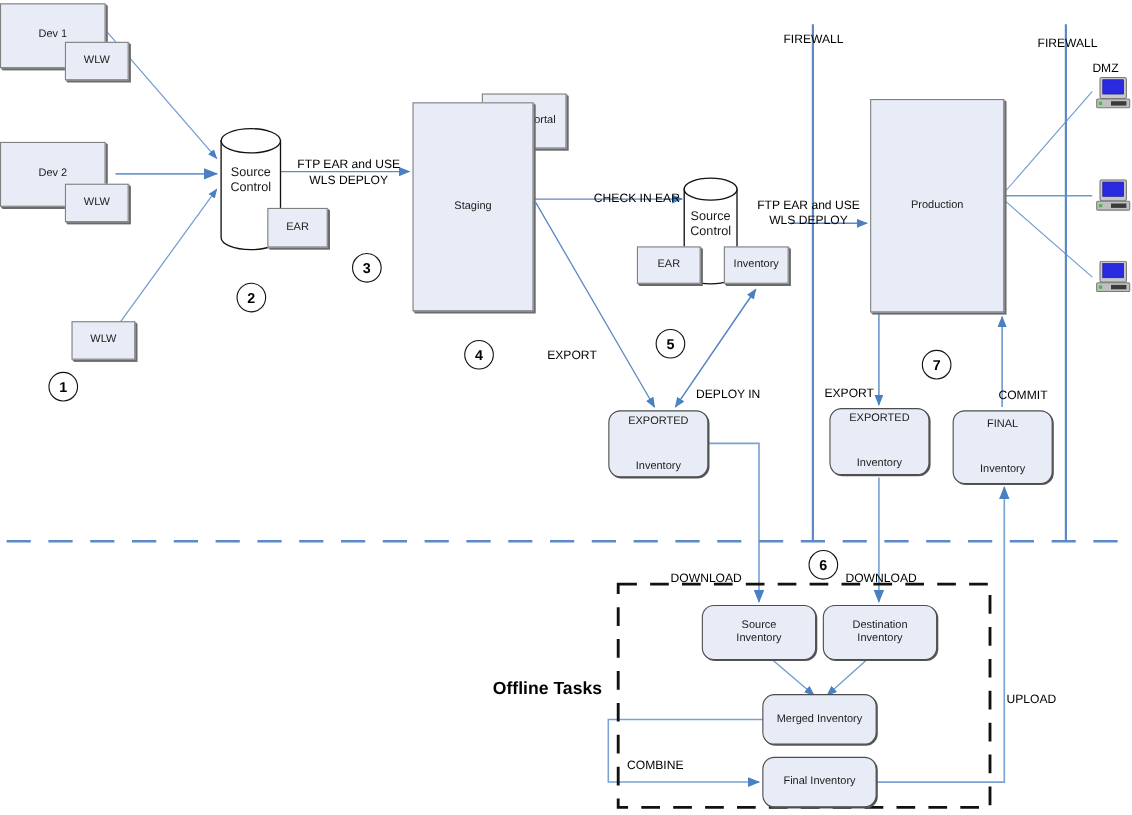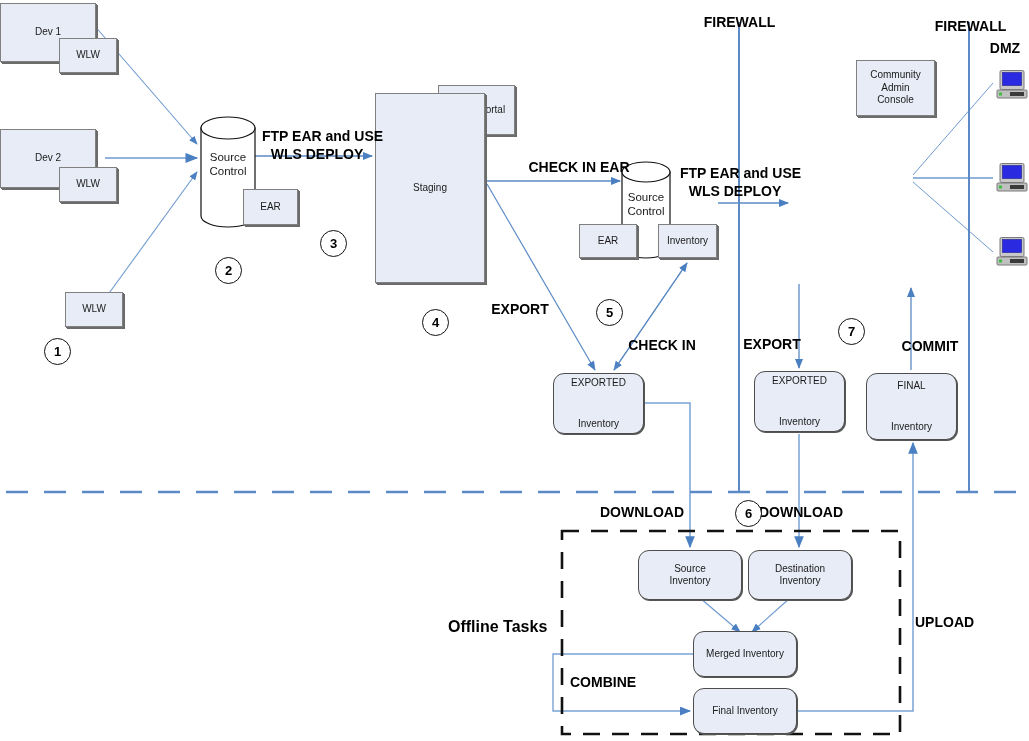--- a/index.html
+++ b/index.html
@@ -40,27 +40,28 @@
     border-radius: 11px;
     border: 1px solid #4d4d4d;
     box-shadow: 1px 1px 0 0 #555;
     gap: 28px;
   }
   .node.tall {
     align-items: center;
   }
   .label {
     position: absolute;
-    font-size: 14px;
-    font-weight: bold;
+    font-size: 11px;
+    font-weight: normal;
     color: #000000;
     white-space: pre;
     text-align: center;
     line-height: 1.25;
     z-index: 5;
+    margin-top: 16px;
   }
   .cyl-text {
     position: absolute;
     text-align: center;
     font-size: 11.5px;
     color: #1a1a1a;
     line-height: 1.25;
     z-index: 4;
     white-space: pre;
   }
@@ -202,24 +203,22 @@
   <div class="cyl-text" style="left:617px; top:190px; width:58px;">Source
 Control</div>
 
   <div class="node" style="left:579px; top:224px; width:58px; height:34px;">
     <span>EAR</span>
   </div>
   <div class="node" style="left:658px; top:224px; width:59px; height:34px;">
     <span>Inventory</span>
   </div>
 
-  <div class="node" style="left:856px; top:60px; width:79px; height:56px; white-space:pre;">
-    <span>Community
-Admin
-Console</span>
+  <div class="node tall" style="left:791px; top:90px; width:122px; height:194px;">
+    <span>Production</span>
   </div>
 
   <div class="node rounded" style="left:553px; top:373px; width:91px; height:61px; flex-direction:column;">
     <span>EXPORTED</span>
     <span>Inventory</span>
   </div>
 
   <div class="node rounded" style="left:754px; top:371px; width:91px; height:61px; flex-direction:column;">
     <span>EXPORTED</span>
     <span>Inventory</span>
@@ -248,21 +247,21 @@
   <div class="label" style="left:262px; top:128px; width:110px;">FTP EAR and USE
 WLS DEPLOY</div>
 
   <div class="label" style="left:524px; top:159px; width:110px;">CHECK IN EAR</div>
 
   <div class="label" style="left:680px; top:165px; width:110px;">FTP EAR and USE
 WLS DEPLOY</div>
 
   <div class="label" style="left:490px; top:301px; width:60px;">EXPORT</div>
 
-  <div class="label" style="left:622px; top:337px; width:80px;">CHECK IN</div>
+  <div class="label" style="left:622px; top:337px; width:80px;">DEPLOY IN</div>
 
   <div class="label" style="left:742px; top:336px; width:60px;">EXPORT</div>
 
   <div class="label" style="left:898px; top:338px; width:64px;">COMMIT</div>
 
   <div class="label" style="left:592px; top:504px; width:100px;">DOWNLOAD</div>
 
   <div class="label" style="left:751px; top:504px; width:100px;">DOWNLOAD</div>
 
   <div class="label" style="left:915px; top:614px; width:70px; text-align:left;">UPLOAD</div>

